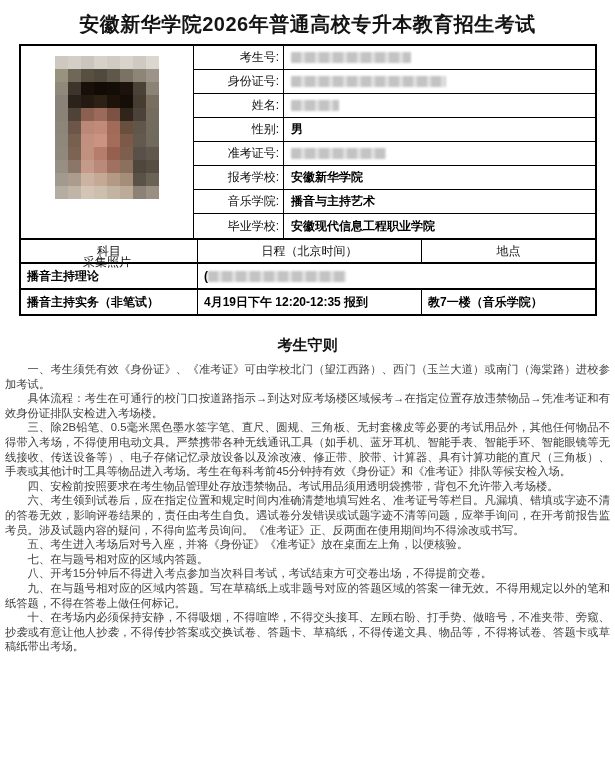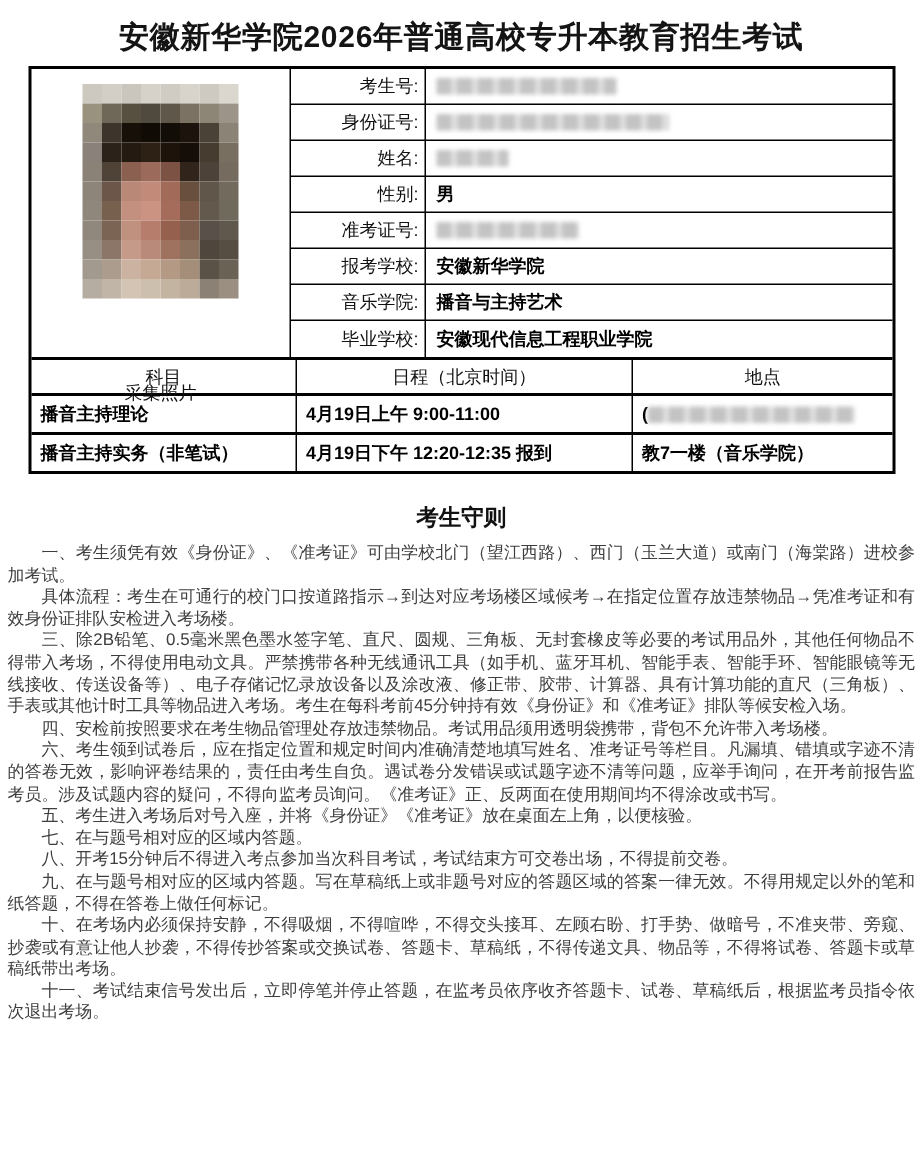--- a/index.html
+++ b/index.html
@@ -199,21 +199,20 @@
       </div>
     <div class="schedule" id="schedule">
 
     <div class="sched-row head">
           <div class="sched-cell c1">科目</div>
           <div class="sched-cell c2">日程（北京时间）</div>
           <div class="sched-cell c3">地点</div>
         </div>
         <div class="sched-row body">
           <div class="sched-cell c1">播音主持理论</div>
-          <div class="sched-cell c2">4月19日上午 9:00-11:00</div>
           <div class="sched-cell c3">
             <span>(</span>
             <span class="redacted" style="width: 138px;"></span>
           </div>
         </div>
         <div class="sched-row body">
           <div class="sched-cell c1">播音主持实务（非笔试）</div>
           <div class="sched-cell c2">4月19日下午 12:20-12:35 报到</div>
           <div class="sched-cell c3">教7一楼（音乐学院）</div>
         </div>
@@ -226,16 +225,15 @@
   <p>一、考生须凭有效《身份证》、《准考证》可由学校北门（望江西路）、西门（玉兰大道）或南门（海棠路）进校参加考试。</p>
       <p>具体流程：考生在可通行的校门口按道路指示→到达对应考场楼区域候考→在指定位置存放违禁物品→凭准考证和有效身份证排队安检进入考场楼。</p>
       <p>三、除2B铅笔、0.5毫米黑色墨水签字笔、直尺、圆规、三角板、无封套橡皮等必要的考试用品外，其他任何物品不得带入考场，不得使用电动文具。严禁携带各种无线通讯工具（如手机、蓝牙耳机、智能手表、智能手环、智能眼镜等无线接收、传送设备等）、电子存储记忆录放设备以及涂改液、修正带、胶带、计算器、具有计算功能的直尺（三角板）、手表或其他计时工具等物品进入考场。考生在每科考前45分钟持有效《身份证》和《准考证》排队等候安检入场。</p>
       <p>四、安检前按照要求在考生物品管理处存放违禁物品。考试用品须用透明袋携带，背包不允许带入考场楼。</p>
       <p>六、考生领到试卷后，应在指定位置和规定时间内准确清楚地填写姓名、准考证号等栏目。凡漏填、错填或字迹不清的答卷无效，影响评卷结果的，责任由考生自负。遇试卷分发错误或试题字迹不清等问题，应举手询问，在开考前报告监考员。涉及试题内容的疑问，不得向监考员询问。《准考证》正、反两面在使用期间均不得涂改或书写。</p>
       <p>五、考生进入考场后对号入座，并将《身份证》《准考证》放在桌面左上角，以便核验。</p>
       <p>七、在与题号相对应的区域内答题。</p>
       <p>八、开考15分钟后不得进入考点参加当次科目考试，考试结束方可交卷出场，不得提前交卷。</p>
       <p>九、在与题号相对应的区域内答题。写在草稿纸上或非题号对应的答题区域的答案一律无效。不得用规定以外的笔和纸答题，不得在答卷上做任何标记。</p>
       <p>十、在考场内必须保持安静，不得吸烟，不得喧哗，不得交头接耳、左顾右盼、打手势、做暗号，不准夹带、旁窥、抄袭或有意让他人抄袭，不得传抄答案或交换试卷、答题卡、草稿纸，不得传递文具、物品等，不得将试卷、答题卡或草稿纸带出考场。</p>
-      <p>十一、考试结束信号发出后，立即停笔并停止答题，在监考员依序收齐答题卡、试卷、草稿纸后，根据监考员指令依次退出考场。</p>
     </div>
 
 </div>
 
 </body></html>

